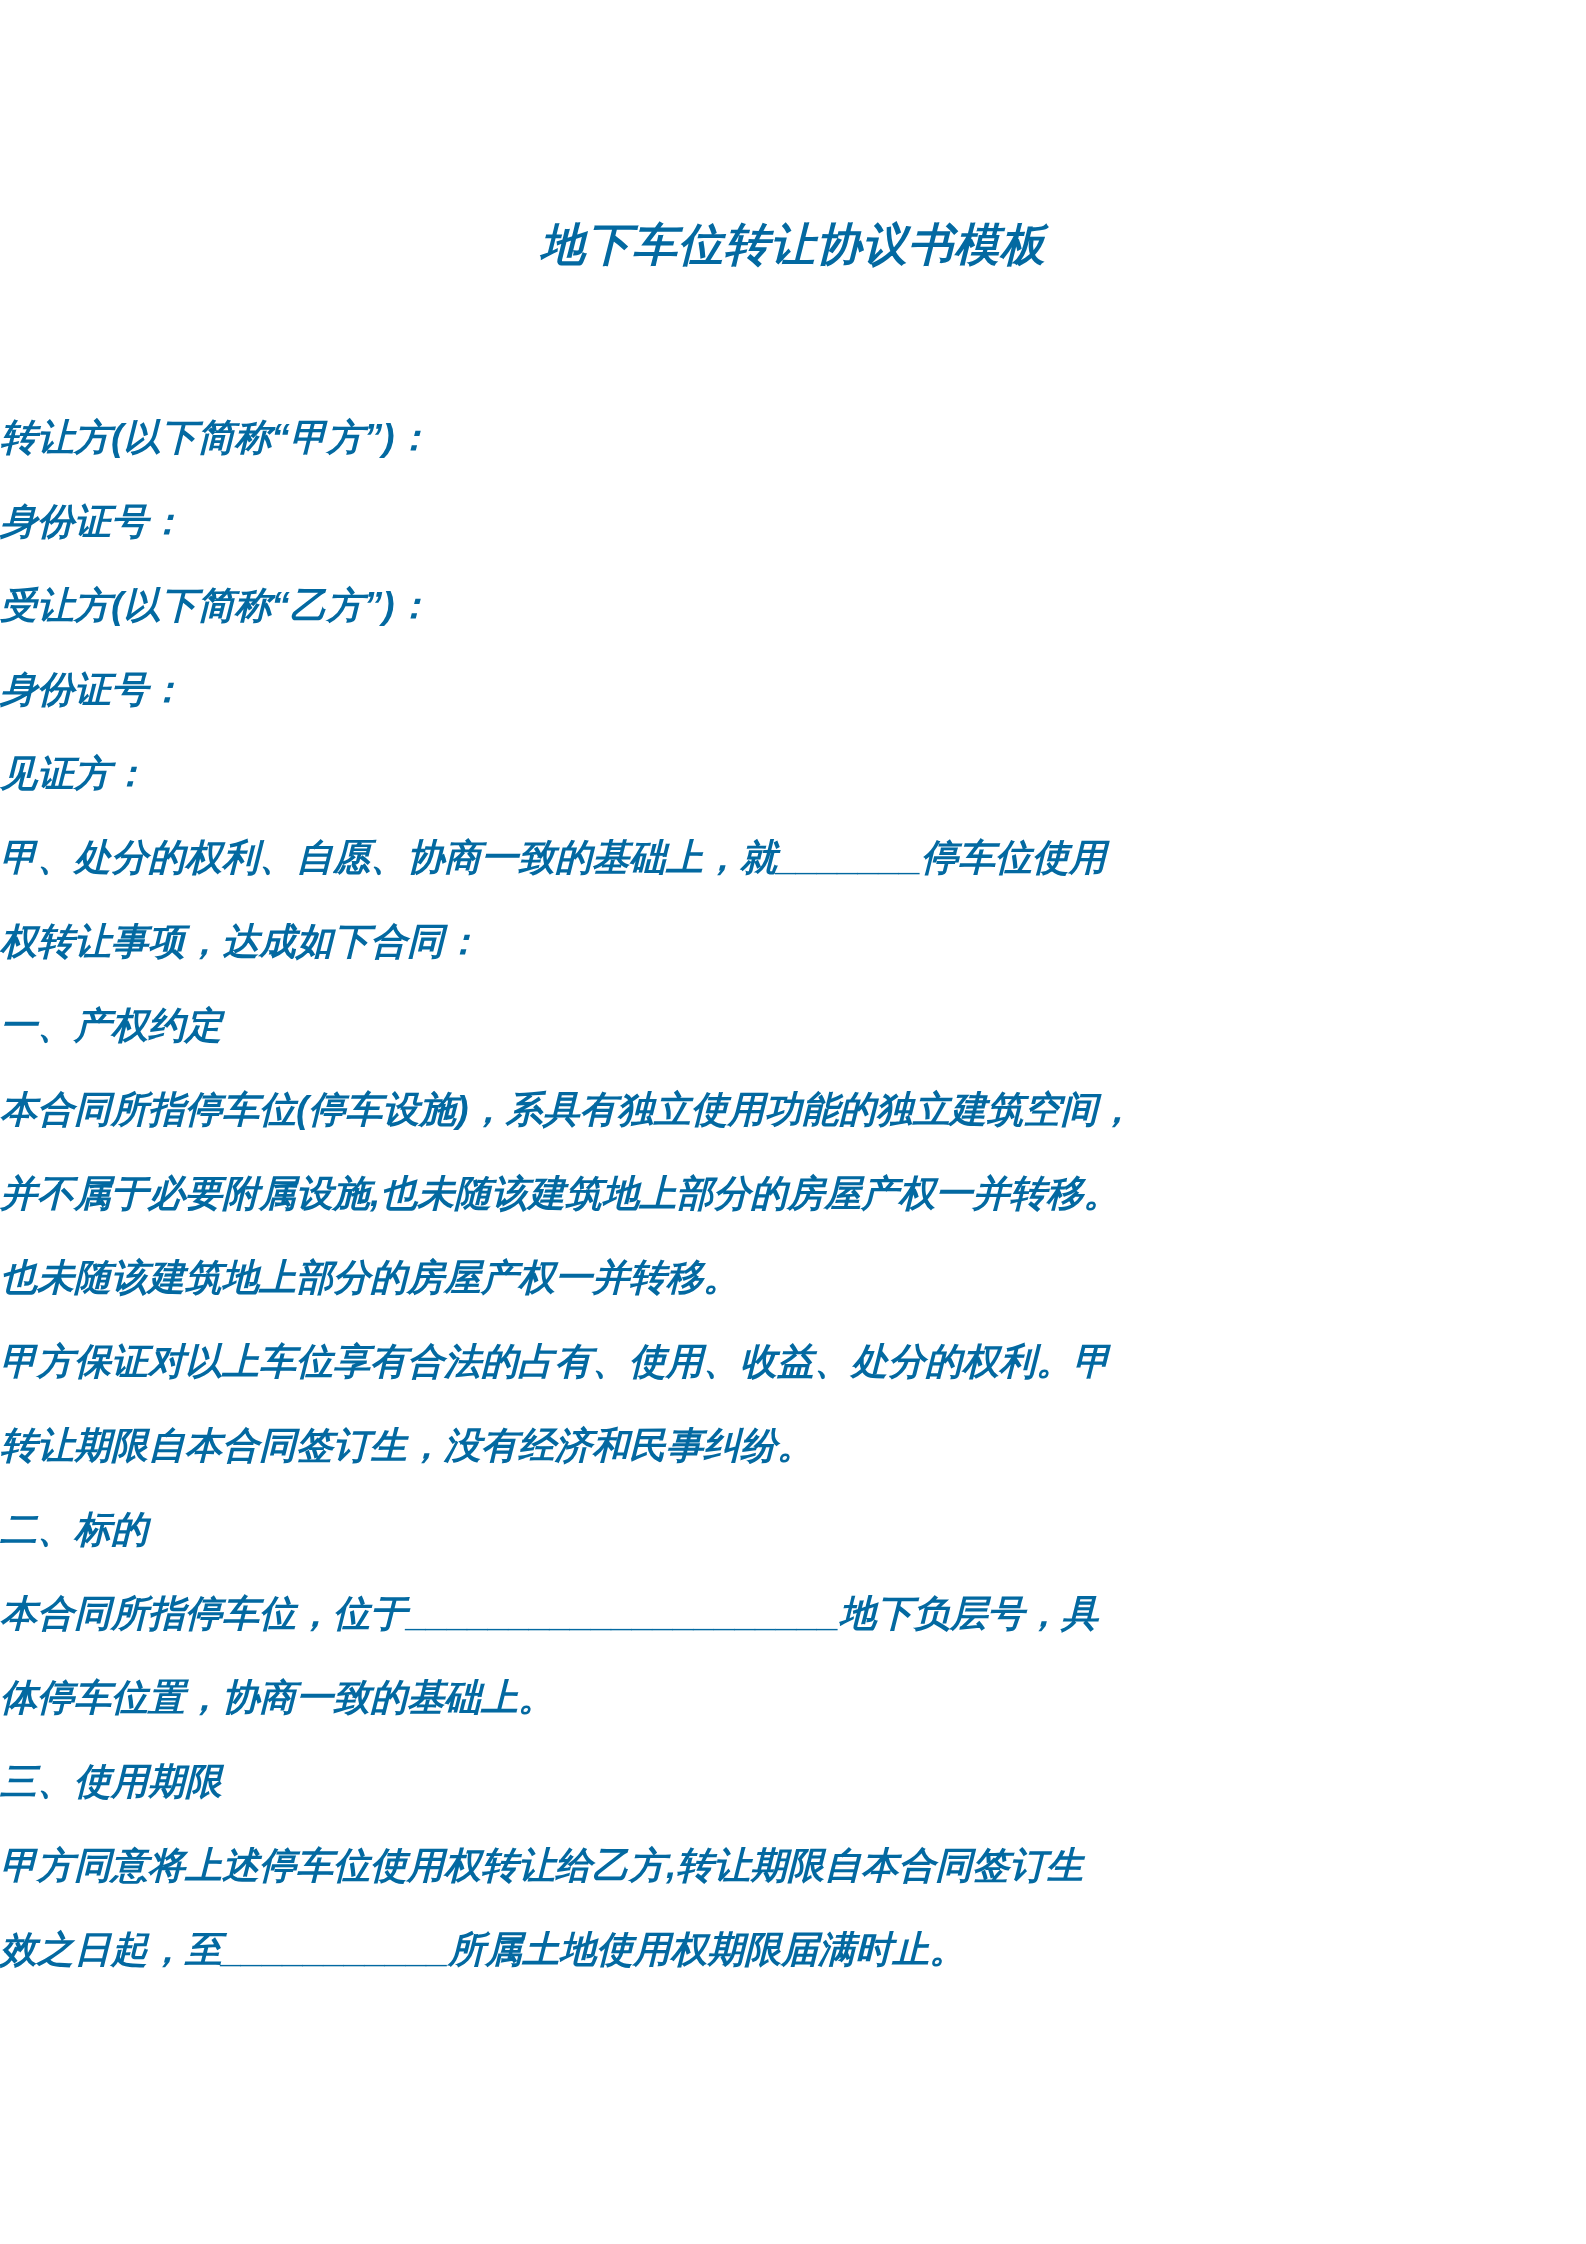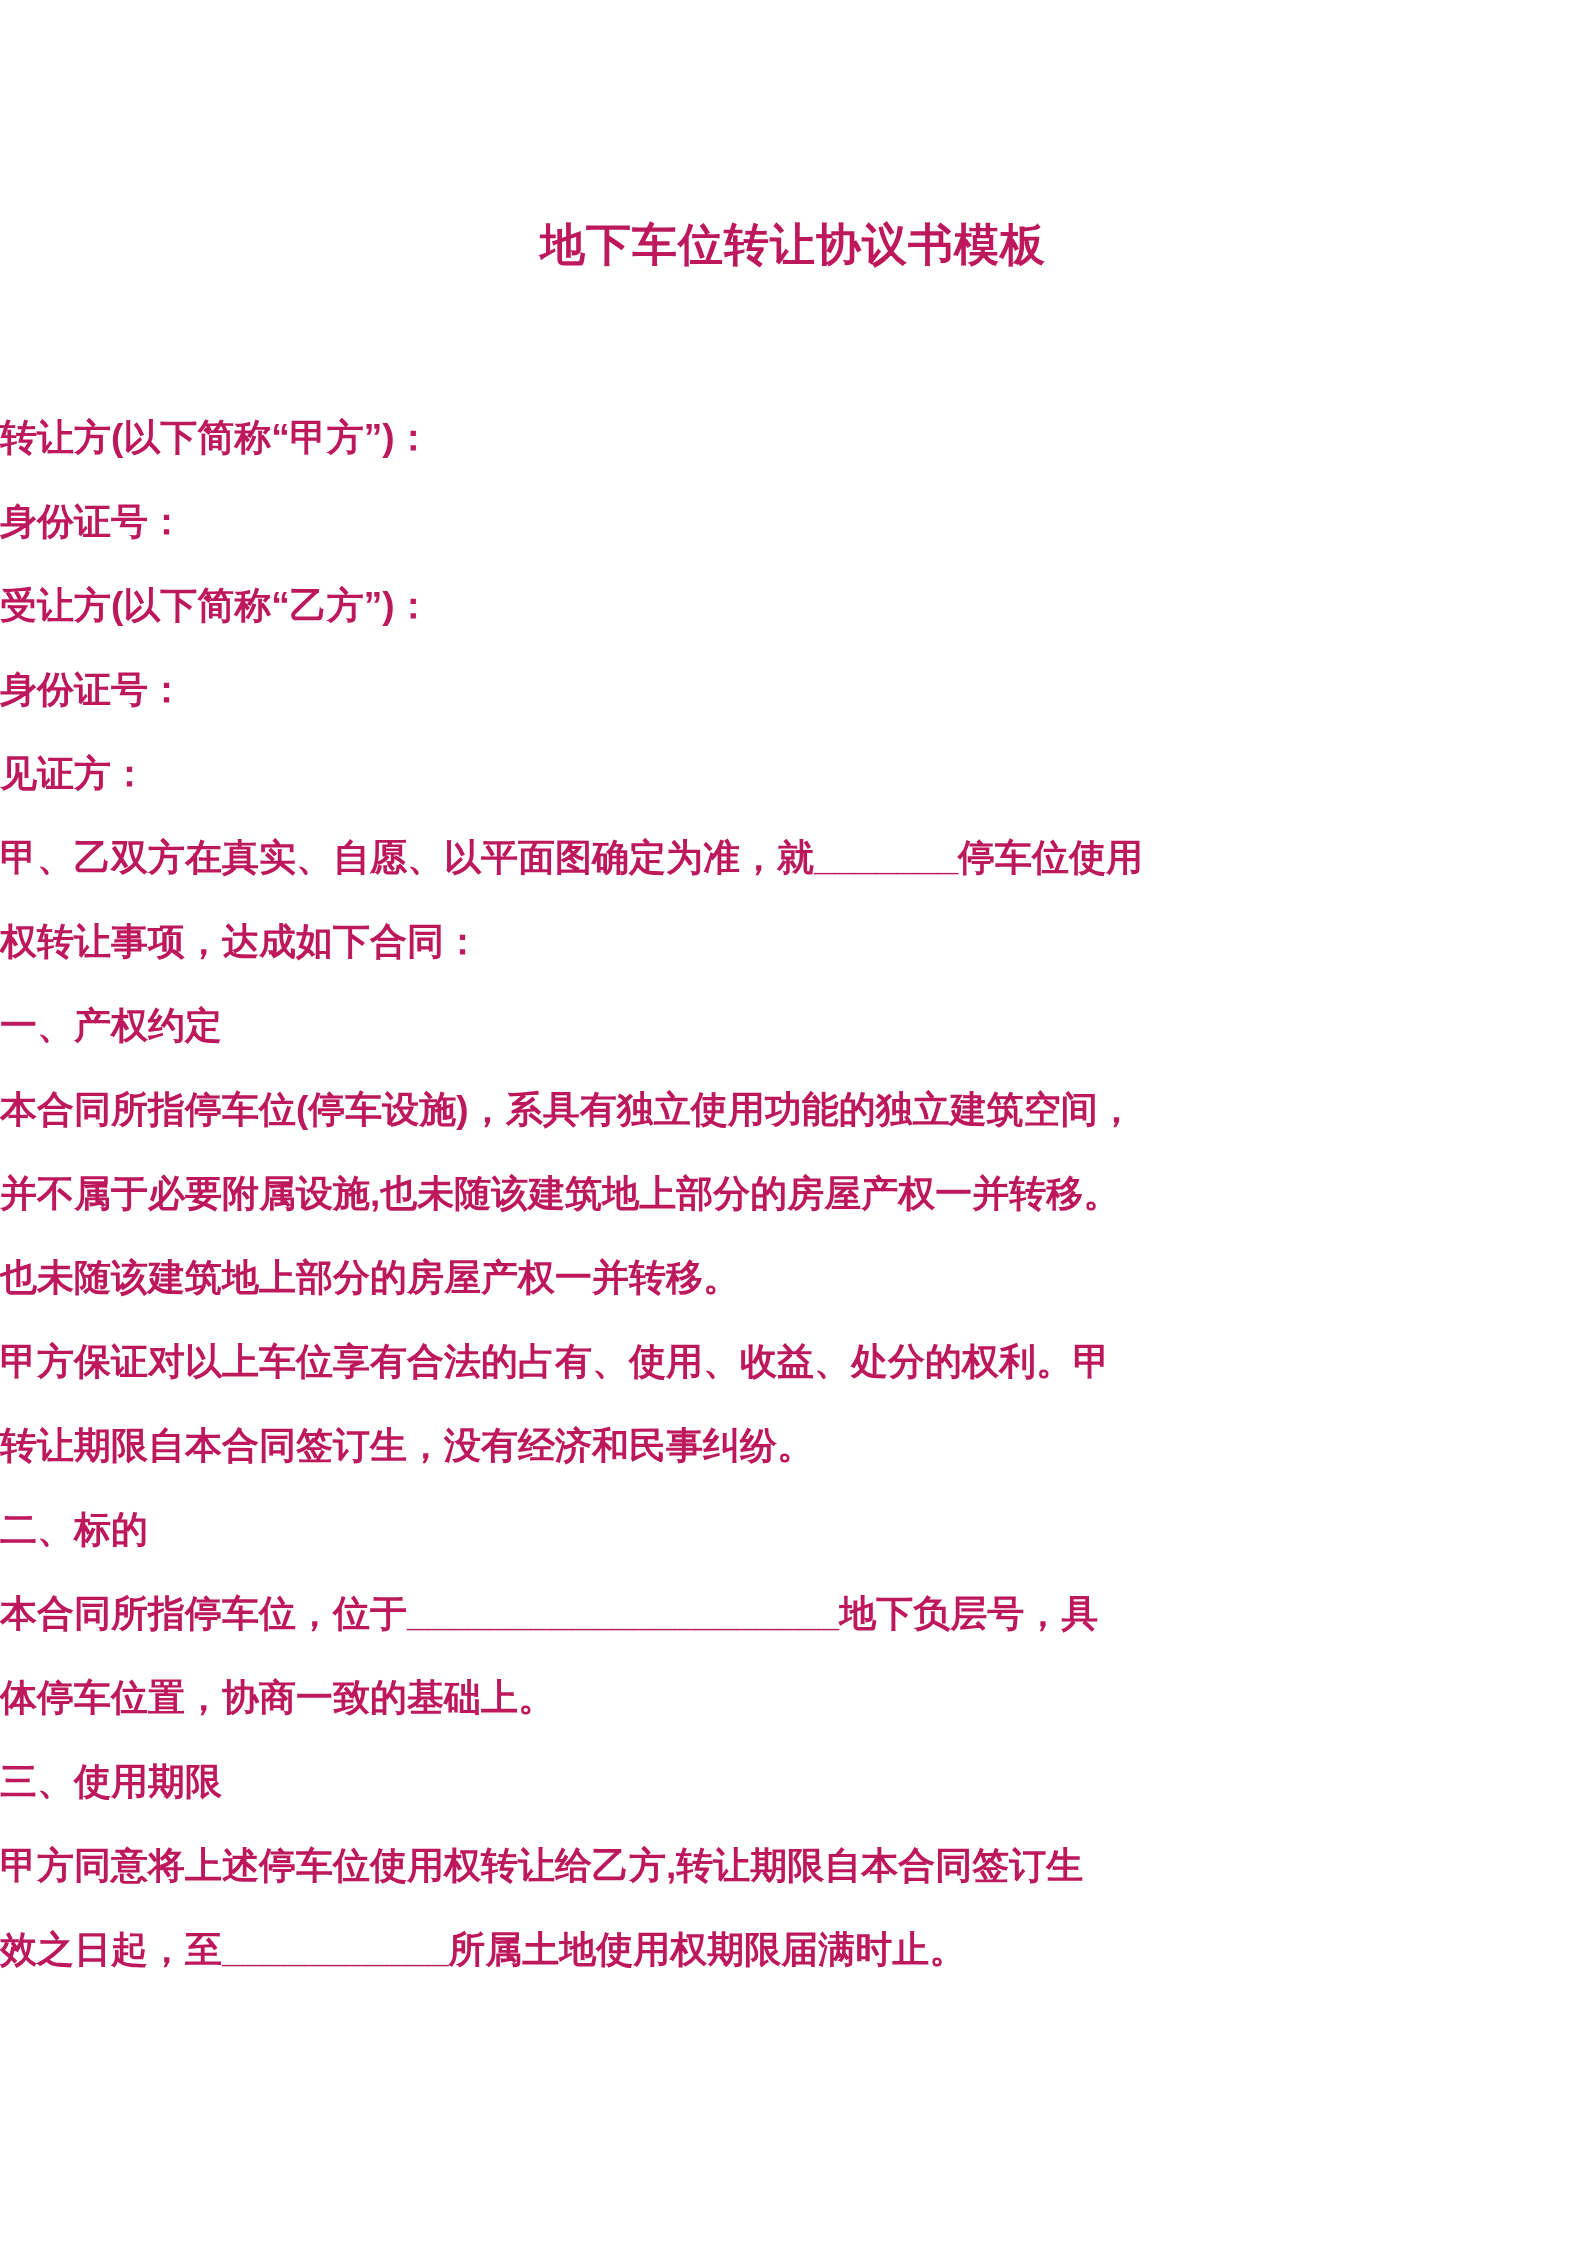--- a/index.html
+++ b/index.html
@@ -8,21 +8,22 @@
     background: #ffffff;
   }
   .page {
     position: relative;
     width: 1586px;
     height: 2244px;
     background: #ffffff;
     overflow: hidden;
     font-family: "Liberation Sans", sans-serif;
     font-weight: 700;
-    color: #be185d;
+    color: #0369a1;
+    font-style: italic;
   }
   .doc-title {
     margin-top: 215px;
     text-align: center;
     font-size: 45px;
     line-height: 60px;
     font-weight: 700;
     letter-spacing: 1px;
   }
   .doc-content {
@@ -44,21 +45,21 @@
   <div class="doc-title">地下车位转让协议书模板</div>
 
   <div class="doc-content">
 
     <div class="doc-line">转让方(以下简称“甲方”)：</div>
     <div class="doc-line">身份证号：</div>
     <div class="doc-line">受让方(以下简称“乙方”)：</div>
     <div class="doc-line">身份证号：</div>
     <div class="doc-line">见证方：</div>
 
-    <div class="doc-line">甲、乙双方在真实、自愿、以平面图确定为准，就_______停车位使用</div>
+    <div class="doc-line">甲、处分的权利、自愿、协商一致的基础上，就_______停车位使用</div>
     <div class="doc-line">权转让事项，达成如下合同：</div>
 
     <div class="doc-line">一、产权约定</div>
     <div class="doc-line">本合同所指停车位(停车设施)，系具有独立使用功能的独立建筑空间，</div>
     <div class="doc-line">并不属于必要附属设施,也未随该建筑地上部分的房屋产权一并转移。</div>
     <div class="doc-line">也未随该建筑地上部分的房屋产权一并转移。</div>
     <div class="doc-line">甲方保证对以上车位享有合法的占有、使用、收益、处分的权利。甲</div>
     <div class="doc-line">转让期限自本合同签订生，没有经济和民事纠纷。</div>
 
     <div class="doc-line">二、标的</div>

